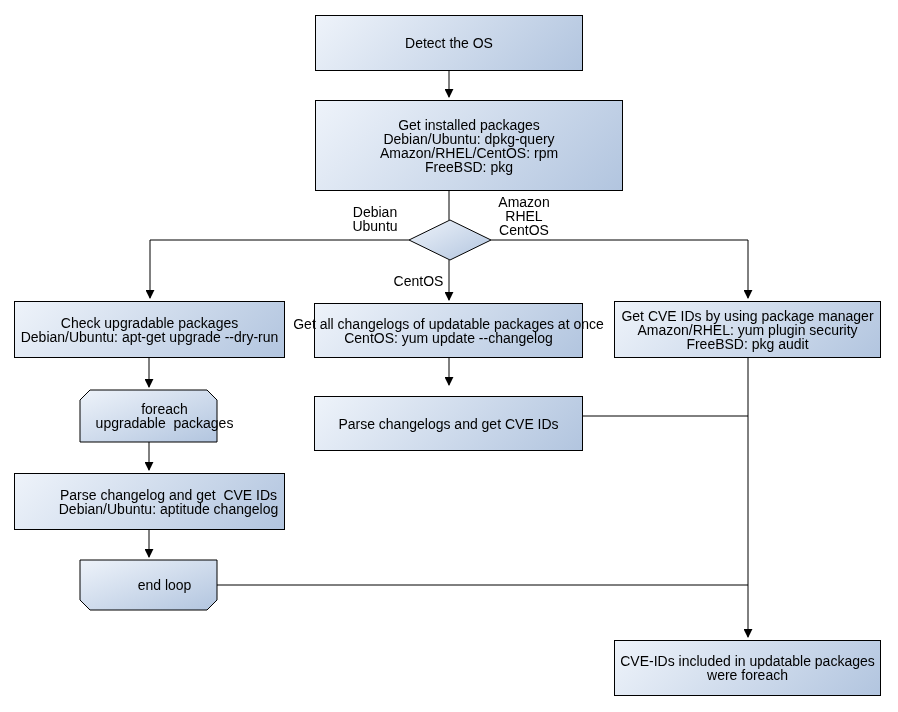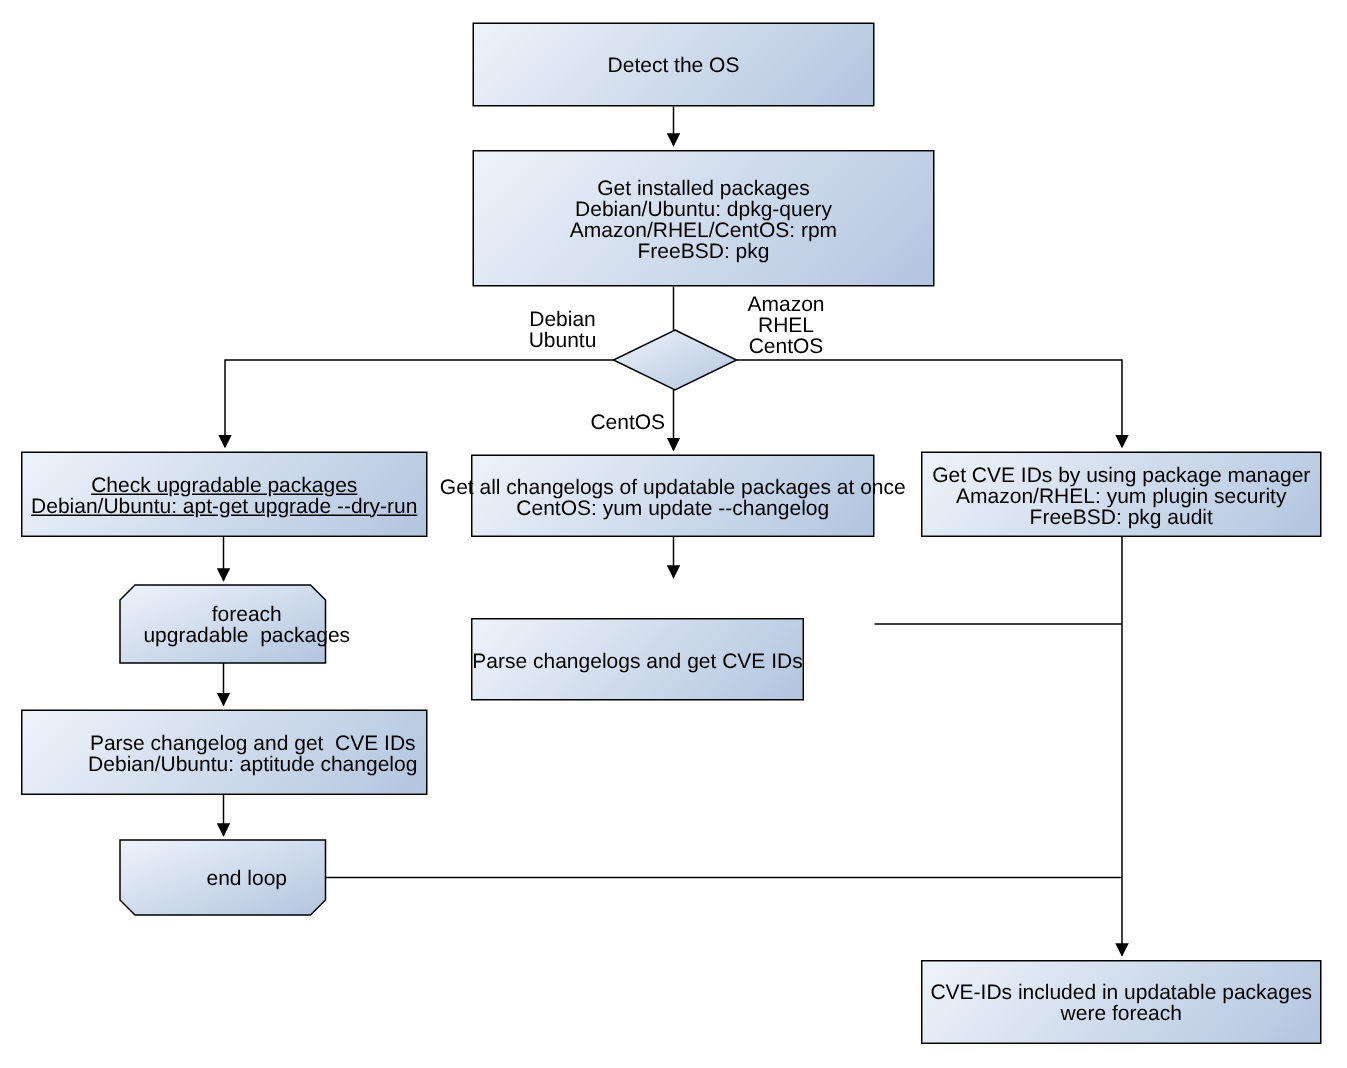--- a/index.html
+++ b/index.html
@@ -102,21 +102,21 @@
     <span class="line">Detect the OS</span>
   </div>
 
   <div class="node" style="left:315px; top:100px; width:308px; height:91px;">
     <span class="line">Get installed packages</span>
     <span class="line">Debian/Ubuntu: dpkg-query</span>
     <span class="line">Amazon/RHEL/CentOS: rpm</span>
     <span class="line">FreeBSD: pkg</span>
   </div>
 
-  <div class="node" style="left:14px; top:301px; width:271px; height:57px;text-decoration:underline;">
+  <div class="node" style="left:14px; top:301px; width:271px; height:57px;">
     <span class="line">Check upgradable packages</span>
     <span class="line">Debian/Ubuntu: apt-get upgrade --dry-run</span>
   </div>
 
   <div class="shape-label" style="left:80px; top:390px; width:137px; height:52px;">
     <span class="line">foreach</span>
     <span class="line">upgradable  packages</span>
   </div>
 
   <div class="node" style="left:14px; top:473px; width:271px; height:57px;padding-left:38px;">
@@ -126,21 +126,21 @@
 
   <div class="shape-label" style="left:80px; top:560px; width:137px; height:50px;">
     <span class="line">end loop</span>
   </div>
 
   <div class="node" style="left:314px; top:303px; width:269px; height:55px;">
     <span class="line">Get all changelogs of updatable packages at once</span>
     <span class="line">CentOS: yum update --changelog</span>
   </div>
 
-  <div class="node" style="left:314px; top:412px; width:222px; height:55px;">
+  <div class="node" style="left:314px; top:396px; width:269px; height:55px;">
     <span class="line">Parse changelogs and get CVE IDs</span>
   </div>
 
   <div class="node" style="left:614px; top:301px; width:267px; height:57px;">
     <span class="line">Get CVE IDs by using package manager</span>
     <span class="line">Amazon/RHEL: yum plugin security</span>
     <span class="line">FreeBSD: pkg audit</span>
   </div>
 
   <div class="node" style="left:614px; top:640px; width:267px; height:56px;">

